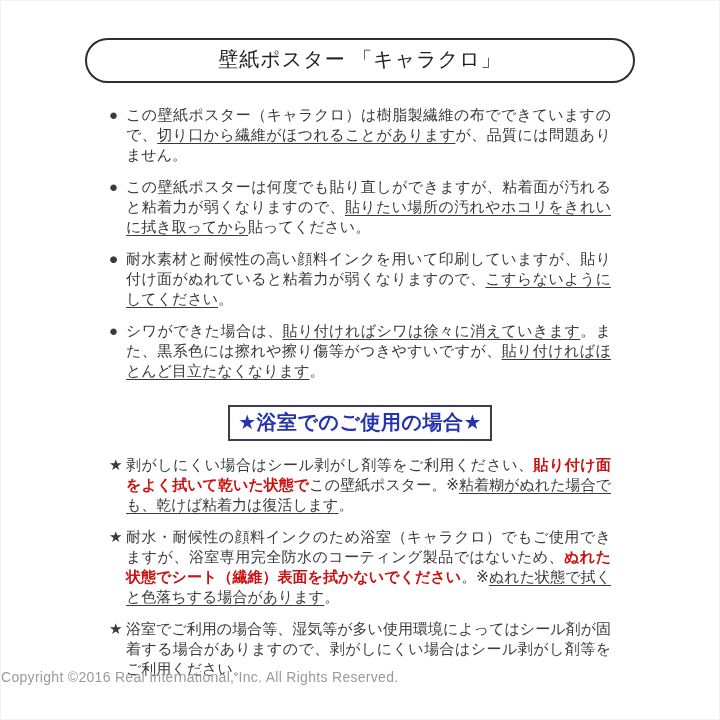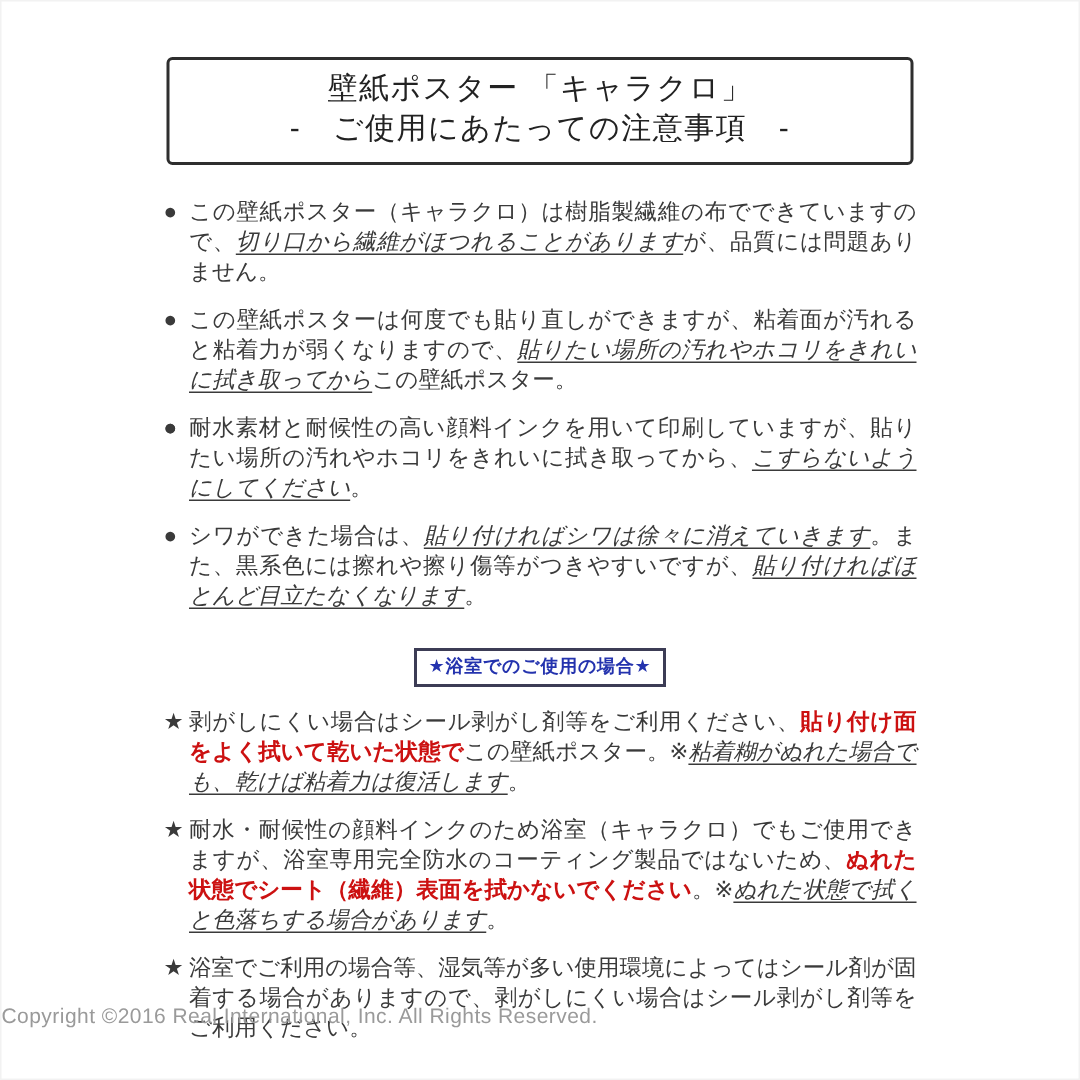--- a/index.html
+++ b/index.html
@@ -20,24 +20,24 @@
     position:relative;
     overflow:hidden;
   }
   .sheet{
     width:720px;height:720px;
     background:#ffffff;
     position:relative;
     border:1px solid #f2f2f2;
   }
   .title-box{
-    width:498px;
+    width:550px;
     margin:37px auto 16px auto;
     border:2px solid var(--box-border);
-    border-radius:4px;
+    border-radius:24px;
     text-align:center;
     padding:6px 4px 8px 4px;
     color:var(--title-ink);
   }
   .title-box .line{
     font-size:20px;
     line-height:27px;
     letter-spacing:1px;
   }
   .content{
@@ -57,65 +57,63 @@
   }
   ul.notes li .marker{
     position:absolute;
     left:0;top:0;
     width:17px;
   }
   .seg-underline{
     text-decoration:underline;
     text-underline-offset:3px;
     text-decoration-thickness:1px;
-    font-style:italic;
   }
   .seg-red{
     color:var(--red);
     font-weight:bold;
   }
   .bath-heading-row{
     text-align:center;
     margin:24px 0 14px 0;
   }
   .bath-heading{
     display:inline-block;
     border:2px solid var(--bath-border);
     padding:2px 8px 3px 8px;
     color:var(--blue);
     font-weight:bold;
-    font-size:12px;
+    font-size:20px;
     letter-spacing:0.5px;
   }
   .copyright{
     position:absolute;
     left:0;right:0;
     bottom:34px;
     text-align:left;
     color:var(--muted);
     font-size:14px;
     letter-spacing:0.3px;
   }
 </style>
 </head>
 <body>
 
 <div class="sheet">
 
   <div class="title-box">
     <div class="line">壁紙ポスター 「キャラクロ」</div>
-    <div class="line">-　ご使用にあたっての注意事項　-</div>
   </div>
 
   <div class="content">
     <ul class="notes" id="general-notes">
         <li><span class="marker">●</span><span class="seg">この壁紙ポスター（キャラクロ）は樹脂製繊維の布でできていますので、</span><span class="seg seg-underline">切り口から繊維がほつれることがあります</span><span class="seg">が、品質には問題ありません。</span></li>
-        <li><span class="marker">●</span><span class="seg">この壁紙ポスターは何度でも貼り直しができますが、粘着面が汚れると粘着力が弱くなりますので、</span><span class="seg seg-underline">貼りたい場所の汚れやホコリをきれいに拭き取ってから</span><span class="seg">この壁紙ポスター。</span></li>
+        <li><span class="marker">●</span><span class="seg">この壁紙ポスターは何度でも貼り直しができますが、粘着面が汚れると粘着力が弱くなりますので、</span><span class="seg seg-underline">貼りたい場所の汚れやホコリをきれいに拭き取ってから</span><span class="seg">貼ってください。</span></li>
         <li><span class="marker">●</span></li>
-        <li><span class="marker">●</span><span class="seg">耐水素材と耐候性の高い顔料インクを用いて印刷していますが、貼りたい場所の汚れやホコリをきれいに拭き取ってから、</span><span class="seg seg-underline">こすらないようにしてください</span><span class="seg">。</span></li>
+        <li><span class="marker">●</span><span class="seg">耐水素材と耐候性の高い顔料インクを用いて印刷していますが、貼り付け面がぬれていると粘着力が弱くなりますので、</span><span class="seg seg-underline">こすらないようにしてください</span><span class="seg">。</span></li>
         <li><span class="marker">●</span><span class="seg">シワができた場合は、</span><span class="seg seg-underline">貼り付ければシワは徐々に消えていきます</span><span class="seg">。また、黒系色には擦れや擦り傷等がつきやすいですが、</span><span class="seg seg-underline">貼り付ければほとんど目立たなくなります</span><span class="seg">。</span></li>
       </ul>
 
     <div class="bath-heading-row">
       <span class="bath-heading">★浴室でのご使用の場合★</span>
     </div>
 
     <ul class="notes" id="bath-notes">
         <li><span class="marker">★</span><span class="seg">剥がしにくい場合はシール剥がし剤等をご利用ください、</span><span class="seg seg-red">貼り付け面をよく拭いて乾いた状態で</span><span class="seg">この壁紙ポスター。※</span><span class="seg seg-underline">粘着糊がぬれた場合でも、乾けば粘着力は復活します</span><span class="seg">。</span></li>
         <li><span class="marker">★</span><span class="seg">耐水・耐候性の顔料インクのため浴室（キャラクロ）でもご使用できますが、浴室専用完全防水のコーティング製品ではないため、</span><span class="seg seg-red">ぬれた状態でシート（繊維）表面を拭かないでください</span><span class="seg">。※</span><span class="seg seg-underline">ぬれた状態で拭くと色落ちする場合があります</span><span class="seg">。</span></li>

